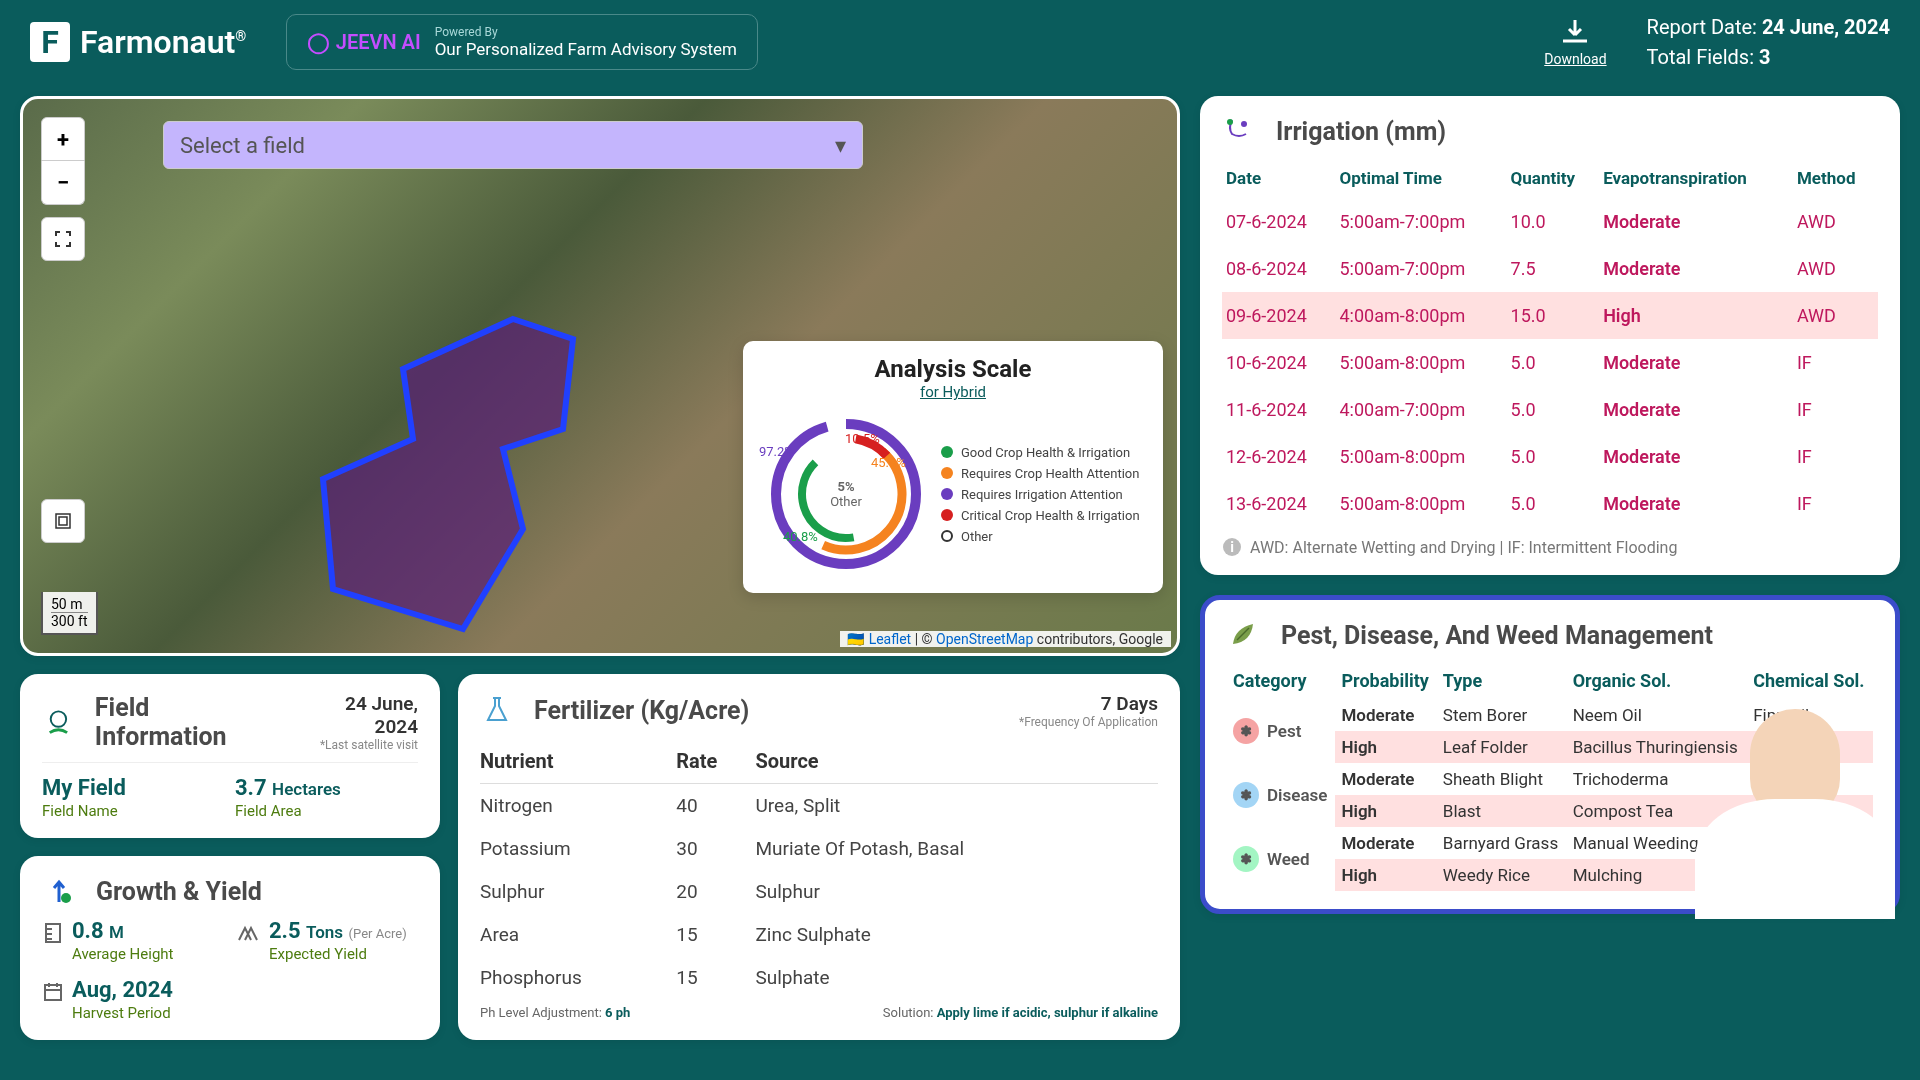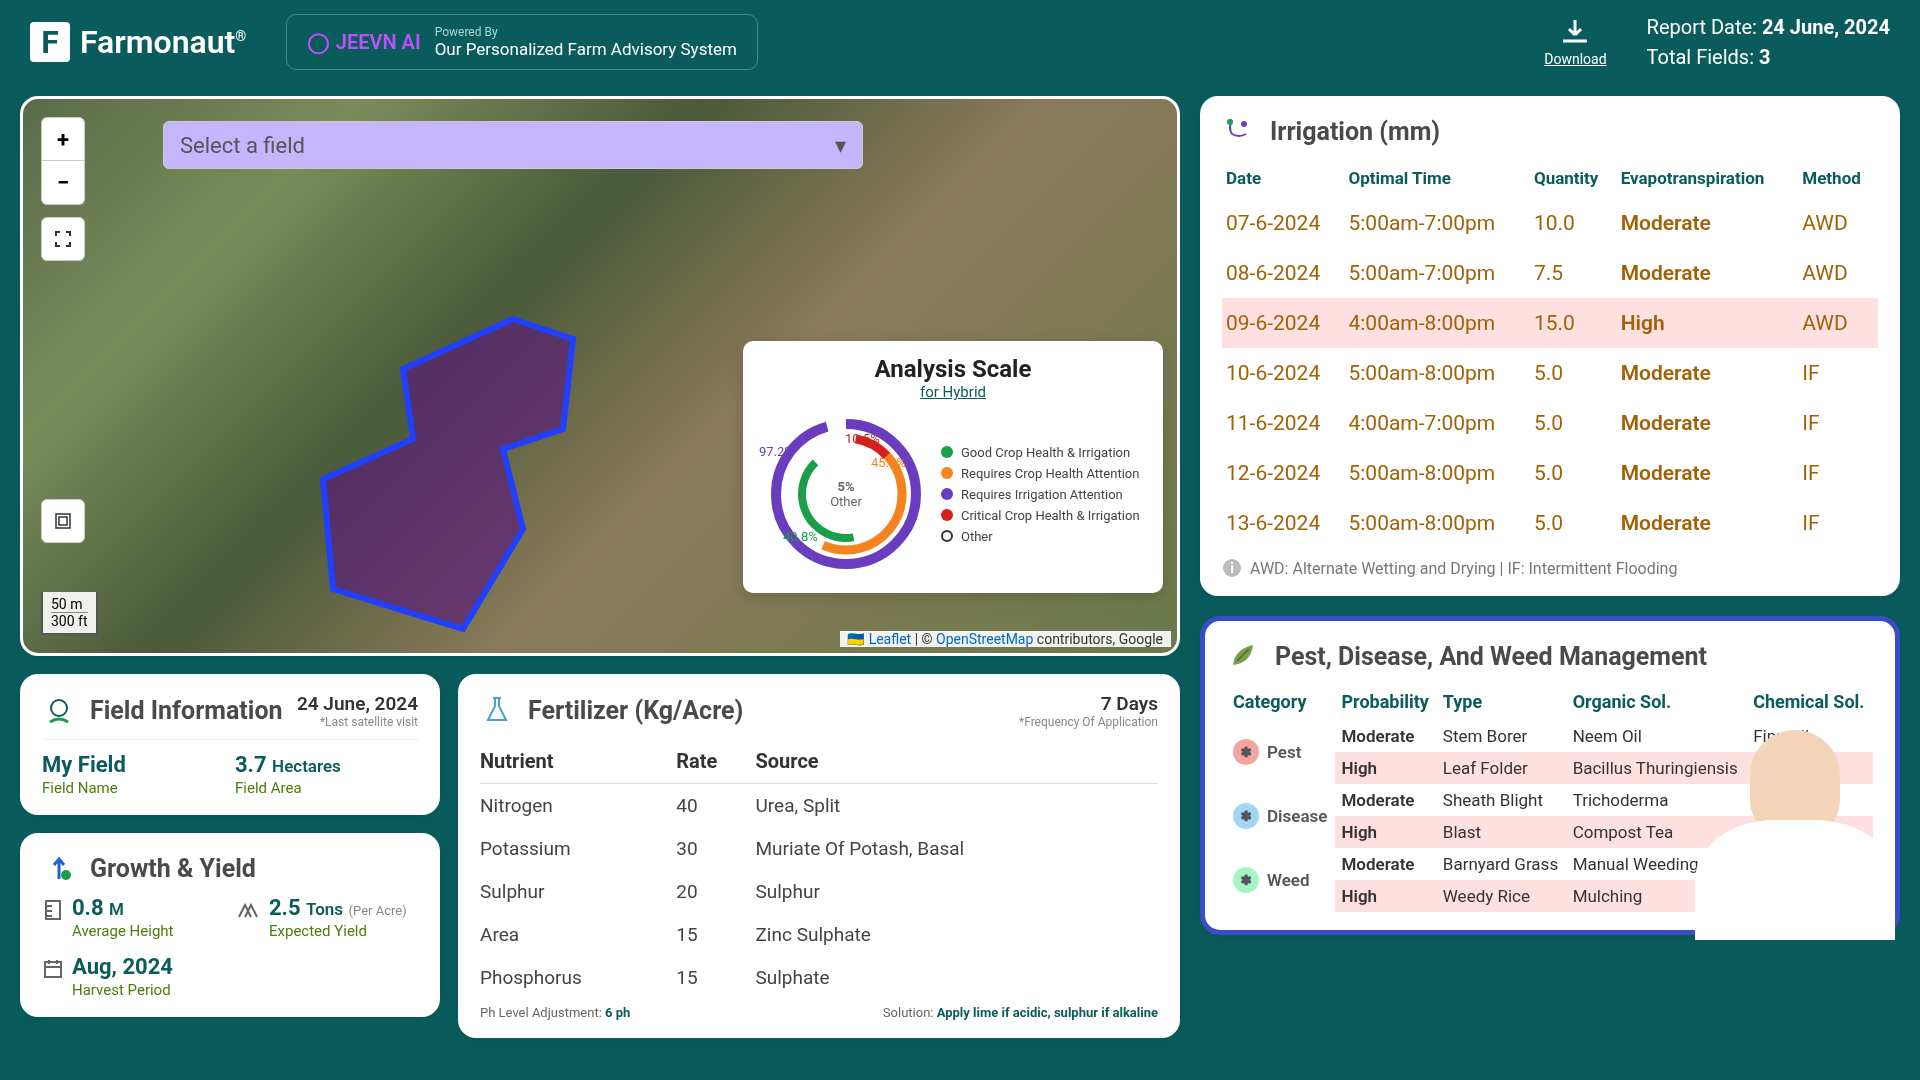--- a/index.html
+++ b/index.html
@@ -45,21 +45,21 @@
 .donut { width: 170px; height: 170px; position: relative; }
 .donut-center { position: absolute; left: 50%; top: 50%; transform: translate(-50%,-50%); text-align: center; font-size: 13px; color: #666; }
 .donut-labels { position: absolute; inset: 0; font-size: 13px; }
 .legend { flex: 1; font-size: 13px; color: #444; }
 .legend-item { display: flex; align-items: center; gap: 8px; margin: 6px 0; }
 .legend-dot { width: 12px; height: 12px; border-radius: 50%; }
 
 .bottom-row { display: grid; grid-template-columns: 420px 1fr; gap: 18px; }
 .info-stack { display: flex; flex-direction: column; gap: 18px; }
 
-.card-header { display: flex; align-items: center; gap: 14px; margin-bottom: 10px; }
+.card-header { display: flex; align-items: center; gap: 20px; margin-bottom: 10px; }
 .card-title { font-size: 25px; font-weight: 700; color: #4a4a4a; }
 .card-header .right { margin-left: auto; text-align: right; }
 .right .main { font-size: 19px; font-weight: 600; color: #333; }
 .right .sub { font-size: 12px; color: #888; }
 
 .field-info-grid { display: grid; grid-template-columns: 1fr 1fr; gap: 10px; margin-top: 6px; border-top: 1px solid #eee; padding-top: 12px; }
 .info-val { font-size: 22px; font-weight: 700; color: #0a5c5c; }
 .info-val .unit { font-size: 17px; font-weight: 600; }
 .info-lbl { font-size: 15px; color: #4d7c0f; margin-top: 2px; }
 
@@ -69,21 +69,21 @@
 
 .fert-table { width: 100%; border-collapse: collapse; }
 .fert-table th { text-align: left; padding: 10px 0; font-size: 20px; color: #333; border-bottom: 1px solid #ddd; }
 .fert-table td { padding: 10px 0; font-size: 19px; color: #444; }
 .fert-foot { display: flex; justify-content: space-between; font-size: 13px; color: #666; margin-top: 6px; }
 .fert-foot b { color: #0a5c5c; }
 
 .right-col { display: flex; flex-direction: column; gap: 20px; }
 .irr-table { width: 100%; border-collapse: collapse; }
 .irr-table th { text-align: left; padding: 10px 4px; font-size: 17px; color: #0a5c5c; font-weight: 700; }
-.irr-table td { padding: 13px 4px; font-size: 21px; color: #a16207; }
+.irr-table td { padding: 13px 4px; font-size: 18px; color: #be185d; }
 .irr-table tr.high { background: #ffe0e0; }
 .prob-moderate { color: #e6a800; font-weight: 600; }
 .prob-high { color: #e64545; font-weight: 600; }
 .irr-foot { display: flex; align-items: center; gap: 8px; color: #777; font-size: 16px; margin-top: 10px; }
 
 .pest-card { border: 5px solid #3b4cca; border-radius: 20px; position: relative; }
 .pest-table { width: 100%; border-collapse: collapse; }
 .pest-table th { text-align: left; padding: 8px 6px; font-size: 18px; color: #0a5c5c; font-weight: 700; }
 .pest-table td { padding: 6px 6px; font-size: 17px; color: #333; }
 .pest-table tr.hi td { background: #ffe0e0; }

